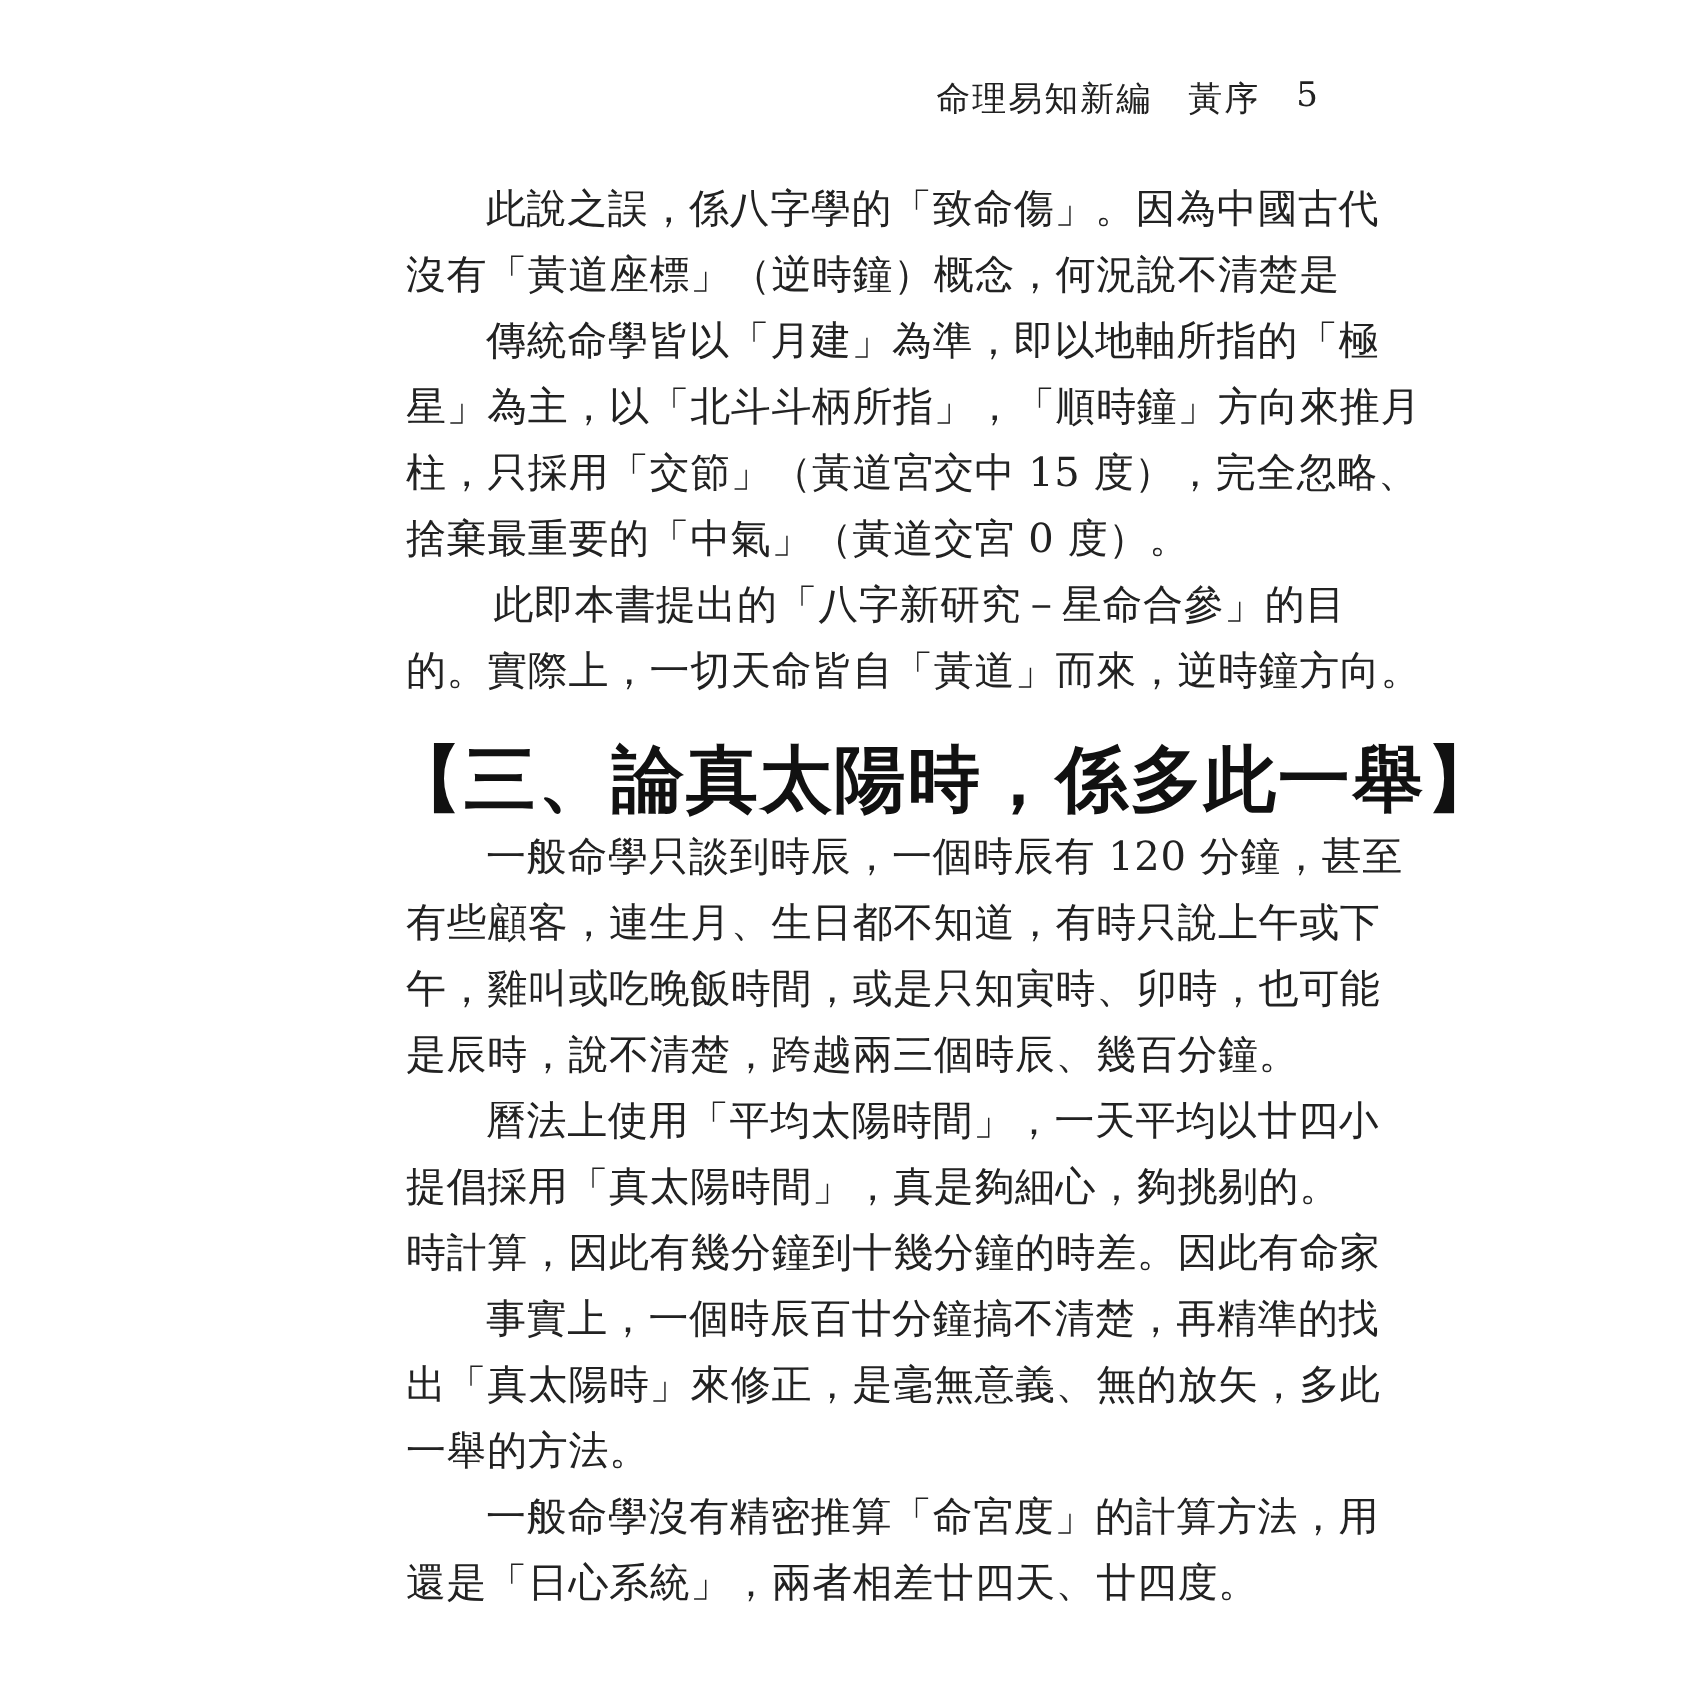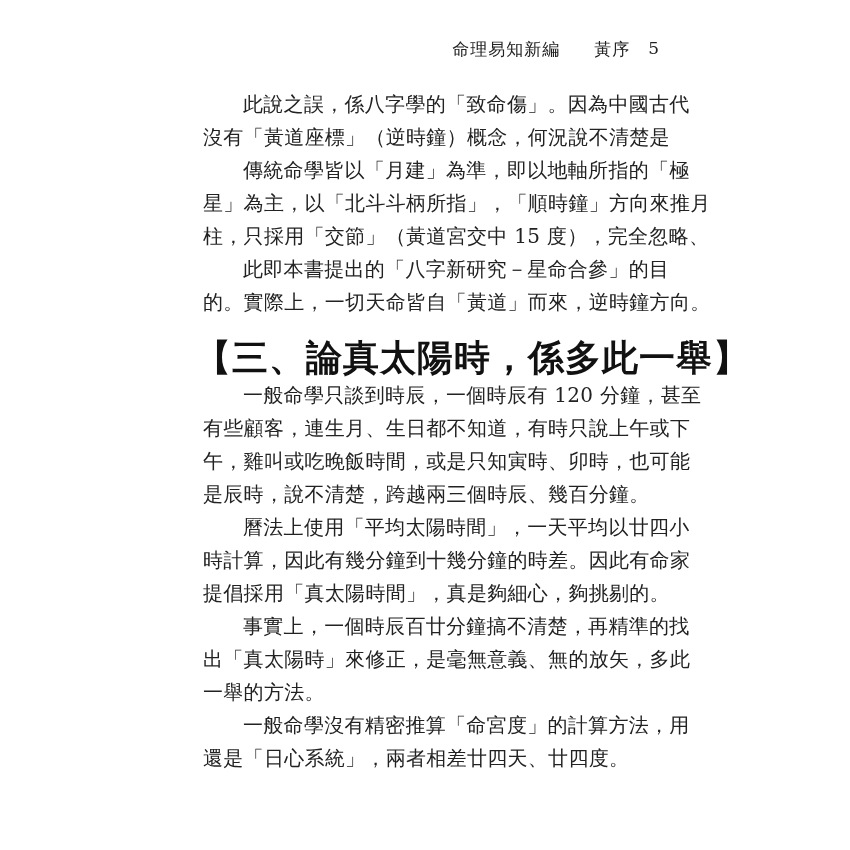--- a/index.html
+++ b/index.html
@@ -1,52 +1,53 @@
 <!DOCTYPE html>
 <html><head>
 <meta charset="utf-8">
 <style>
   html, body { margin: 0; padding: 0; background: #ffffff; }
   body { width: 850px; height: 850px; position: relative; overflow: hidden;
          font-family: "DejaVu Serif", "Liberation Serif", serif; color: #1a1a1a; }
   .running-head { position: absolute; top: 38px; left: 450px; width: 210px; font-size: 17px;
                   display: flex; justify-content: flex-end; gap: 0; letter-spacing: 1px; color: #222; }
   .running-head .title { margin-right: 18px; }
-  .running-head .section { margin-right: 18px; margin-left: 16px; }
+  .running-head .section { margin-right: 18px; }
   .body-text { position: absolute; top: 88px; left: 203px; width: 470px; }
   .line { font-size: 20px; line-height: 33px; height: 33px; white-space: nowrap; letter-spacing: 0.3px; color: #222; }
-  .indent { padding-left: 40px; }
+  .indent { padding-left: 40px; text-align: right; }
   .heading { font-size: 36px; font-weight: bold; line-height: 44px; height: 44px; margin: 16px 0 0 -8px;
              white-space: nowrap; letter-spacing: 1px; color: #111; }
 </style>
 </head>
 <body>
 
 <div class="running-head">
   <span class="title">命理易知新編</span>
   <span class="section">黃序</span>
   <span class="pageno">5</span>
 </div>
 
 <div class="body-text">
   <div class="line indent">此說之誤，係八字學的「致命傷」。因為中國古代</div>
   <div class="line">沒有「黃道座標」（逆時鐘）概念，何況說不清楚是</div>
   <div class="line indent">傳統命學皆以「月建」為準，即以地軸所指的「極</div>
   <div class="line">星」為主，以「北斗斗柄所指」，「順時鐘」方向來推月</div>
   <div class="line">柱，只採用「交節」（黃道宮交中 15 度），完全忽略、</div>
+  <div class="line">捨棄最重要的「中氣」（黃道交宮 0 度）。</div>
   <div class="line indent">此即本書提出的「八字新研究－星命合參」的目</div>
   <div class="line">的。實際上，一切天命皆自「黃道」而來，逆時鐘方向。</div>
 
   <div class="heading">【三、論真太陽時，係多此一舉】</div>
 
   <div class="line indent">一般命學只談到時辰，一個時辰有 120 分鐘，甚至</div>
   <div class="line">有些顧客，連生月、生日都不知道，有時只說上午或下</div>
   <div class="line">午，雞叫或吃晚飯時間，或是只知寅時、卯時，也可能</div>
   <div class="line">是辰時，說不清楚，跨越兩三個時辰、幾百分鐘。</div>
   <div class="line indent">曆法上使用「平均太陽時間」，一天平均以廿四小</div>
+  <div class="line">提倡採用「真太陽時間」，真是夠細心，夠挑剔的。</div>
   <div class="line">時計算，因此有幾分鐘到十幾分鐘的時差。因此有命家</div>
-  <div class="line">提倡採用「真太陽時間」，真是夠細心，夠挑剔的。</div>
   <div class="line indent">事實上，一個時辰百廿分鐘搞不清楚，再精準的找</div>
   <div class="line">出「真太陽時」來修正，是毫無意義、無的放矢，多此</div>
   <div class="line">一舉的方法。</div>
   <div class="line indent">一般命學沒有精密推算「命宮度」的計算方法，用</div>
   <div class="line">還是「日心系統」，兩者相差廿四天、廿四度。</div>
 </div>
 
 </body></html>

